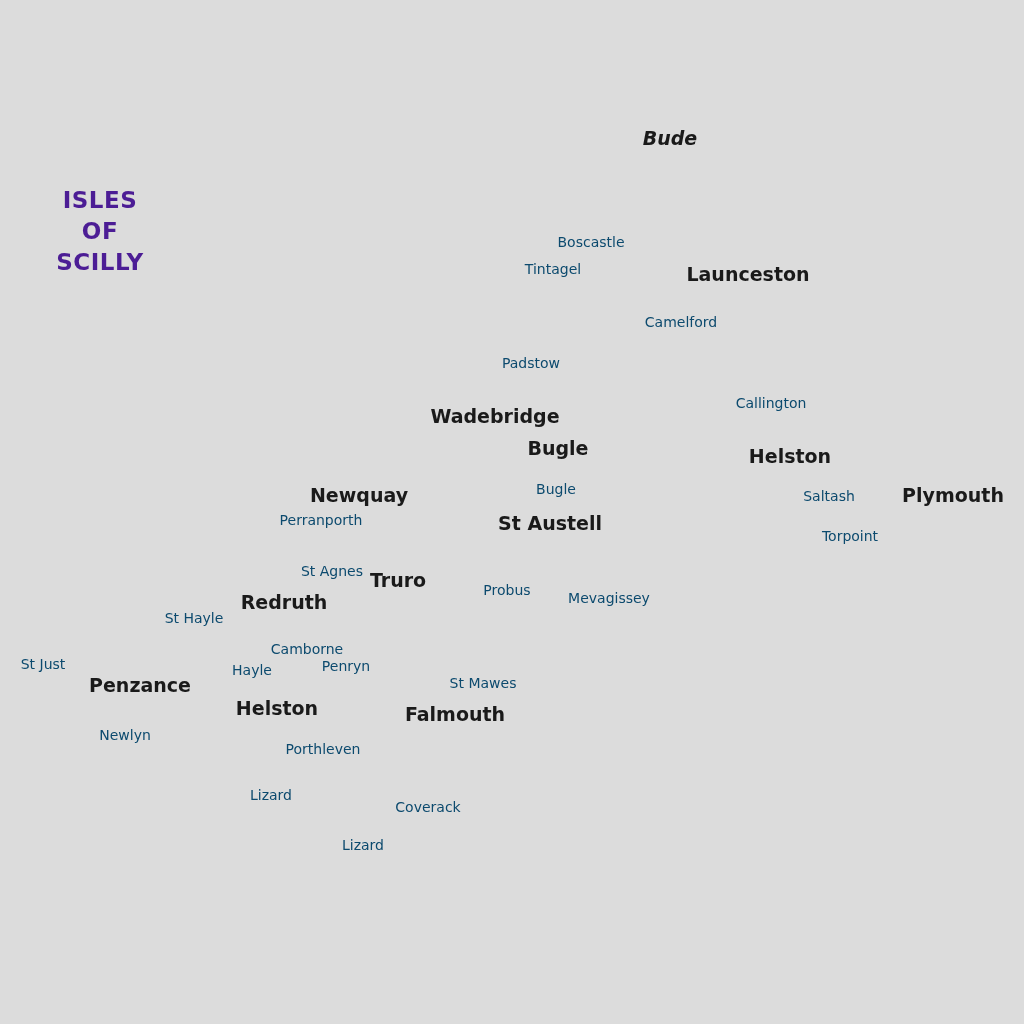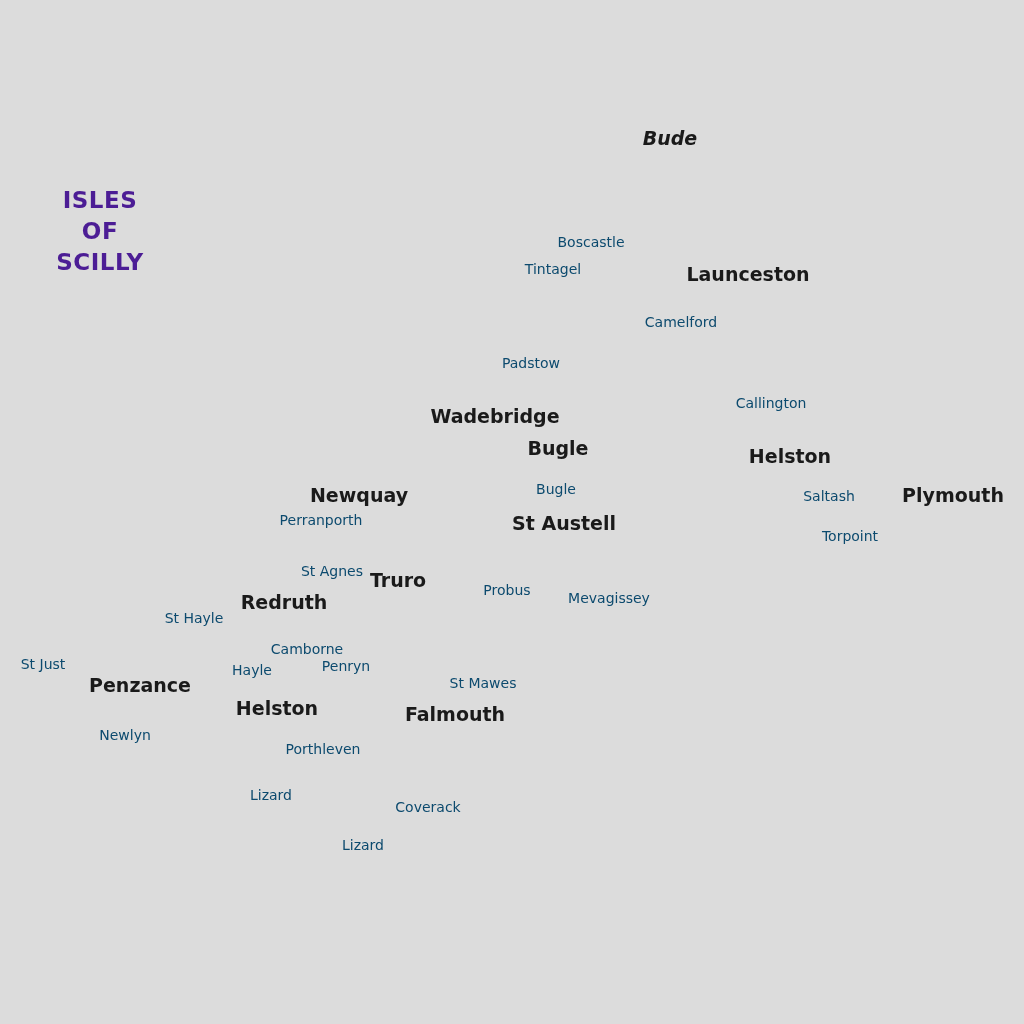--- a/index.html
+++ b/index.html
@@ -62,21 +62,21 @@
     <div class="label tier-minor" style="left: 531px; top: 363px;">Padstow</div>
     <div class="label tier-minor" style="left: 771px; top: 403px;">Callington</div>
     <div class="label tier-major" style="left: 495px; top: 417px;">Wadebridge</div>
     <div class="label tier-major" style="left: 558px; top: 449px;">Bugle</div>
     <div class="label tier-major" style="left: 790px; top: 457px;">Helston</div>
     <div class="label tier-major" style="left: 359px; top: 460px; margin-top: 36px;">Newquay</div>
     <div class="label tier-minor" style="left: 556px; top: 489px; text-align: center;">Bugle</div>
     <div class="label tier-minor" style="left: 829px; top: 496px;">Saltash</div>
     <div class="label tier-major" style="left: 953px; top: 496px;">Plymouth</div>
     <div class="label tier-minor" style="left: 321px; top: 520px;">Perranporth</div>
-    <div class="label tier-major" style="left: 564px; top: 524px; text-align: right;">St Austell</div>
+    <div class="label tier-major" style="left: 550px; top: 524px; text-align: right;">St Austell</div>
     <div class="label tier-minor" style="left: 850px; top: 536px;">Torpoint</div>
     <div class="label tier-minor" style="left: 332px; top: 571px;">St Agnes</div>
     <div class="label tier-major" style="left: 398px; top: 581px;">Truro</div>
     <div class="label tier-minor" style="left: 507px; top: 590px;">Probus</div>
     <div class="label tier-minor" style="left: 609px; top: 598px;">Mevagissey</div>
     <div class="label tier-major" style="left: 284px; top: 603px;">Redruth</div>
     <div class="label tier-minor" style="left: 194px; top: 618px;">St Hayle</div>
     <div class="label tier-minor" style="left: 307px; top: 649px;">Camborne</div>
     <div class="label tier-minor" style="left: 346px; top: 666px;">Penryn</div>
     <div class="label tier-minor" style="left: 252px; top: 670px;">Hayle</div>

